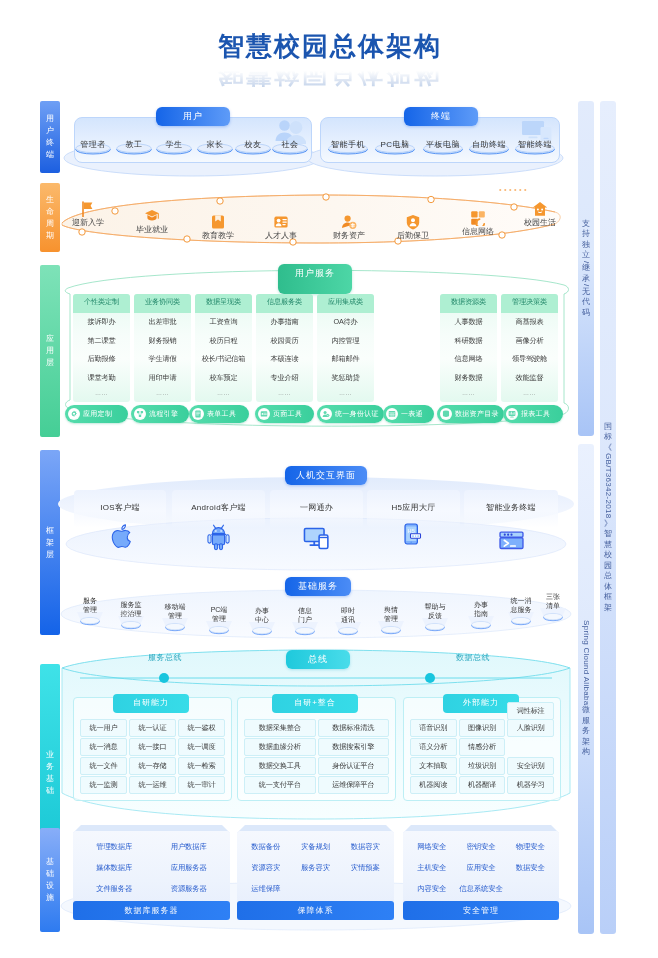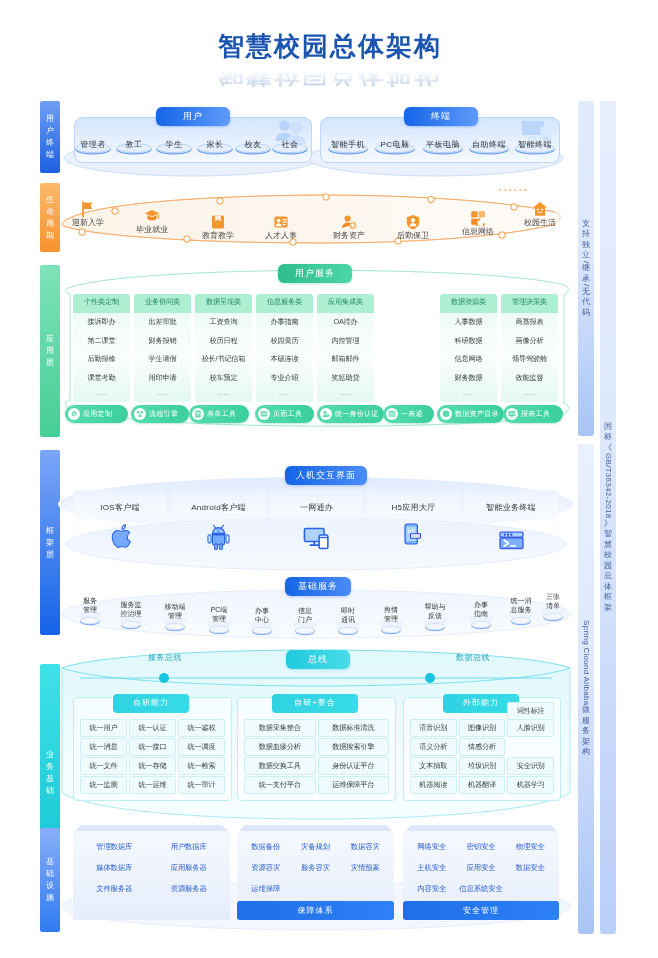--- a/index.html
+++ b/index.html
@@ -309,21 +309,21 @@
  <linearGradient id="apg" x1="0" y1="0" x2="0" y2="1">
   <stop offset="0" stop-color="#EAFBF3"></stop>
           <stop offset=".35" stop-color="#F4FDF9"></stop>
   <stop offset="1" stop-color="#FFFFFF"></stop>
         </linearGradient>
 </defs>
 <path d="M8 25 C 70 2, 430 2, 504 22 C 510 24, 510 29, 504 31 L 504 140
          C 510 142, 510 148, 504 151 C 430 168, 70 168, 10 146 C 4 144, 4 139, 10 137 L 10 31
          C 4 29, 4 27, 8 25 Z" fill="none" stroke="#8FE0BE" stroke-width=".8"></path>
 </svg>
-    <div class="pill" style="left:278px;top:264px;width:74px;height:19px;background:linear-gradient(to right,#2FBD8D,#4DD6A6);box-shadow:0 1px 3px rgba(50,180,140,.3)">用户服务</div>
+    <div class="pill" style="left:278px;top:264px;width:74px;height:30px;background:linear-gradient(to right,#2FBD8D,#4DD6A6);box-shadow:0 1px 3px rgba(50,180,140,.3)">用户服务</div>
     <div class="app-col" style="left:73px;top:294px;width:57px;height:108px">
       <div class="hd">个性类定制</div>
       <div class="it">接诉即办</div>
       <div class="it">第二课堂</div>
       <div class="it">后勤报修</div>
       <div class="it">课堂考勤</div>
       <div class="it" style="height:15px;line-height:12px;font-size:6px;letter-spacing:.4px;color:#666">……</div>
     </div>
     <div class="app-col" style="left:134px;top:294px;width:57px;height:108px">
       <div class="hd">业务协同类</div>
@@ -665,20 +665,21 @@
     <svg class="abs" style="left:68px;top:824px" width="167" height="10">
       <path d="M5 9 L13 1 L154 1 L162 9 Z" fill="#DCE8FA"></path>
     </svg>
     <div class="inf-box" style="left:73px;top:831px;width:157px;height:89px"></div>
     <div class="inf-item" style="left:77.0px;top:840px;width:74.5px;height:13px;line-height:13px">管理数据库</div>
     <div class="inf-item" style="left:151.5px;top:840px;width:74.5px;height:13px;line-height:13px">用户数据库</div>
     <div class="inf-item" style="left:77.0px;top:861px;width:74.5px;height:13px;line-height:13px">媒体数据库</div>
     <div class="inf-item" style="left:151.5px;top:861px;width:74.5px;height:13px;line-height:13px">应用服务器</div>
     <div class="inf-item" style="left:77.0px;top:882px;width:74.5px;height:13px;line-height:13px">文件服务器</div>
     <div class="inf-item" style="left:151.5px;top:882px;width:74.5px;height:13px;line-height:13px">资源服务器</div>
+    <div class="inf-footer" style="left:73px;top:901px;width:157px;height:19px;line-height:19px">数据库服务器</div>
     <svg class="abs" style="left:232px;top:824px" width="167" height="10">
       <path d="M5 9 L13 1 L154 1 L162 9 Z" fill="#DCE8FA"></path>
     </svg>
     <div class="inf-box" style="left:237px;top:831px;width:157px;height:89px"></div>
     <div class="inf-item" style="left:241.0px;top:840px;width:49.7px;height:13px;line-height:13px">数据备份</div>
     <div class="inf-item" style="left:290.7px;top:840px;width:49.7px;height:13px;line-height:13px">灾备规划</div>
     <div class="inf-item" style="left:340.3px;top:840px;width:49.7px;height:13px;line-height:13px">数据容灾</div>
     <div class="inf-item" style="left:241.0px;top:861px;width:49.7px;height:13px;line-height:13px">资源容灾</div>
     <div class="inf-item" style="left:290.7px;top:861px;width:49.7px;height:13px;line-height:13px">服务容灾</div>
     <div class="inf-item" style="left:340.3px;top:861px;width:49.7px;height:13px;line-height:13px">灾情预案</div>

